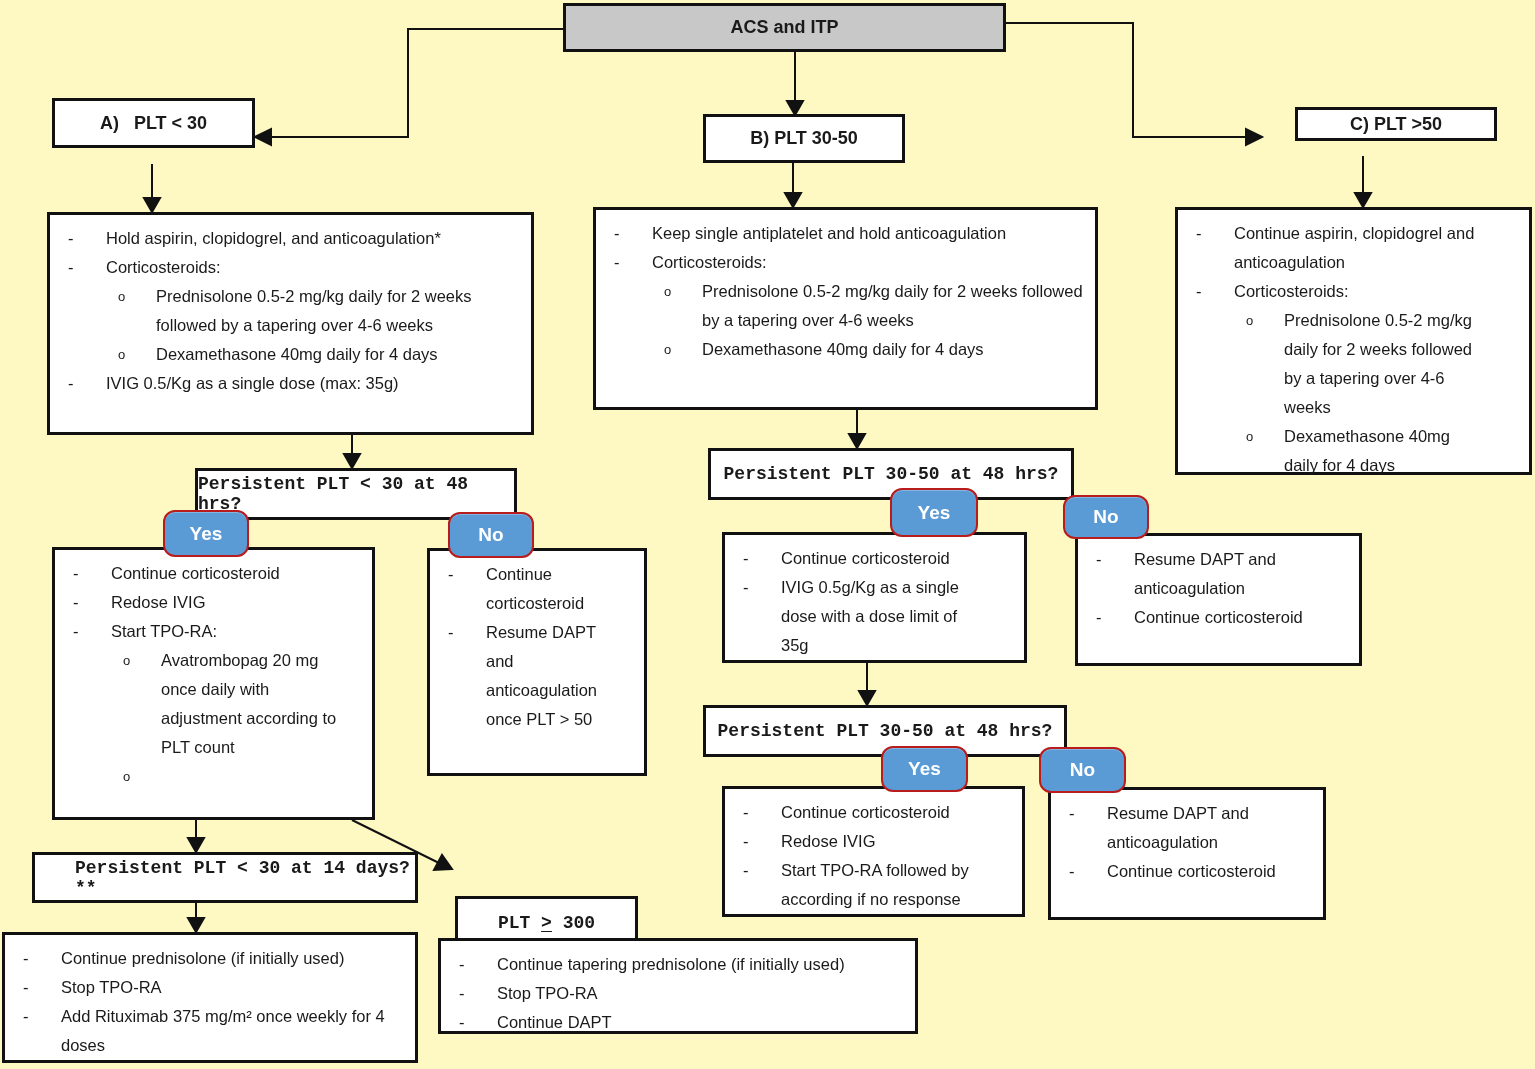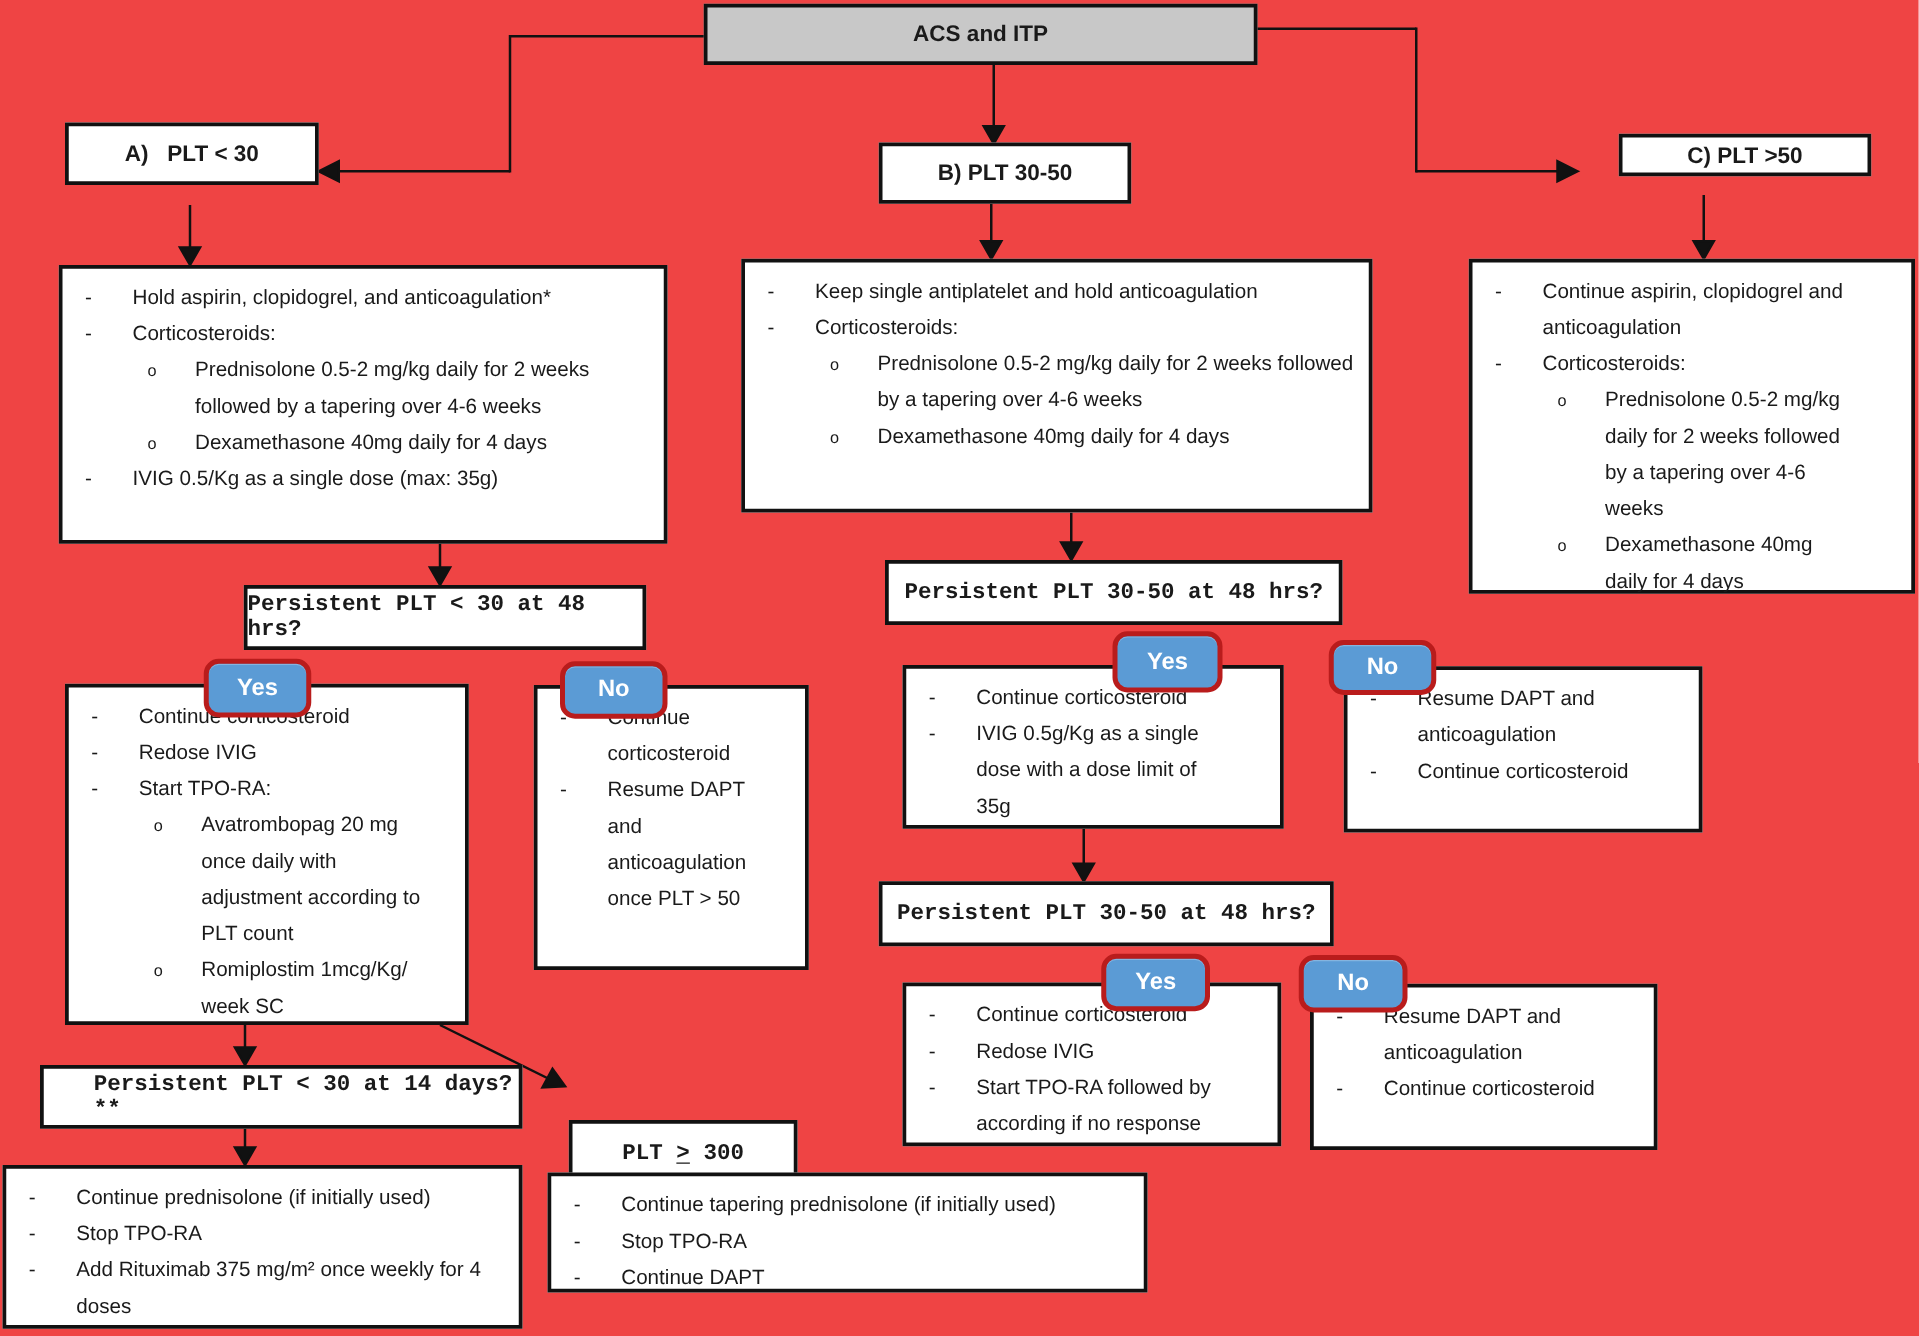--- a/index.html
+++ b/index.html
@@ -1,30 +1,30 @@
 <!DOCTYPE html>
 <html><head>
 <meta charset="utf-8">
 <style>
   html,body{margin:0;padding:0;background:#ffffff;}
-  .stage{position:relative;width:1535px;height:1069px;background:#ef4444;
+  .stage{position:relative;width:1535px;height:1069px;background:#fef9c3;
          font-family:"Liberation Sans", sans-serif;color:#1a1a1a;overflow:hidden;}
   svg.wires{position:absolute;left:0;top:0;z-index:1;}
   .box{position:absolute;background:#fff;border:3px solid #111;box-sizing:border-box;z-index:2;}
   .hdr{display:flex;align-items:center;justify-content:center;font-weight:bold;font-size:18px;white-space:pre;}
   .root{background:#c8c8c8;}
   .dec{display:flex;align-items:center;justify-content:center;font-weight:bold;font-size:18px;font-family:Liberation Mono, monospace;}
   .list{padding-top:9px;padding-right:12px;font-size:16.5px;line-height:29px;}
   .li{position:relative;padding-left:56px;}
   .li .mk{position:absolute;left:18px;top:0;}
   .li.l2{padding-left:106px;}
   .li.l2 .mk{left:68px;font-size:13px;}
-  .pill{position:absolute;z-index:3;background:#5b9bd5;border:4px solid #b91c1c;border-radius:12px;
+  .pill{position:absolute;z-index:3;background:#5b9bd5;border:2px solid #b91c1c;border-radius:12px;
         display:flex;align-items:center;justify-content:center;color:#ffffff;font-weight:bold;
-        font-size:19px;box-sizing:border-box;box-shadow:inset 0 1px 0 rgba(255,255,255,.25);margin-top:17px;}
+        font-size:19px;box-sizing:border-box;box-shadow:inset 0 1px 0 rgba(255,255,255,.25);}
   .geq{text-decoration:underline;text-underline-offset:3px;}
 </style>
 </head>
 <body>
 
 <div class="stage">
 
   <svg class="wires" width="1535" height="1069">
     <g stroke="#111" stroke-width="2" fill="#111">
 
@@ -117,21 +117,21 @@
   </div>
   <div class="pill" style="left:448px;top:512px;width:86px;height:46px;">
     <span>No</span>
   </div>
 
   <div class="box list" style="left:52px;top:547px;width:323px;height:273px;padding-right:22px;">
     <div class="li l1"><span class="mk">-</span><span>Continue corticosteroid</span></div>
     <div class="li l1"><span class="mk">-</span><span>Redose IVIG</span></div>
     <div class="li l1"><span class="mk">-</span><span>Start TPO-RA:</span></div>
     <div class="li l2"><span class="mk">o</span><span>Avatrombopag 20 mg once daily with adjustment according to PLT count</span></div>
-    <div class="li l2"><span class="mk">o</span><span>Romiplostim 1mcg/Kg/ week SC</span></div>
+    <div class="li l2"><span class="mk">o</span></div>
   </div>
 
   <div class="box list" style="left:427px;top:548px;width:220px;height:228px;padding-right:36px;">
     <div class="li l1"><span class="mk">-</span><span>Continue corticosteroid</span></div>
     <div class="li l1"><span class="mk">-</span><span>Resume DAPT and anticoagulation once PLT &gt; 50</span></div>
   </div>
 
   <div class="box dec" style="left:32px;top:852px;width:386px;height:51px;padding-left:40px;">
     <span>Persistent PLT &lt; 30 at 14 days?**</span>
   </div>

